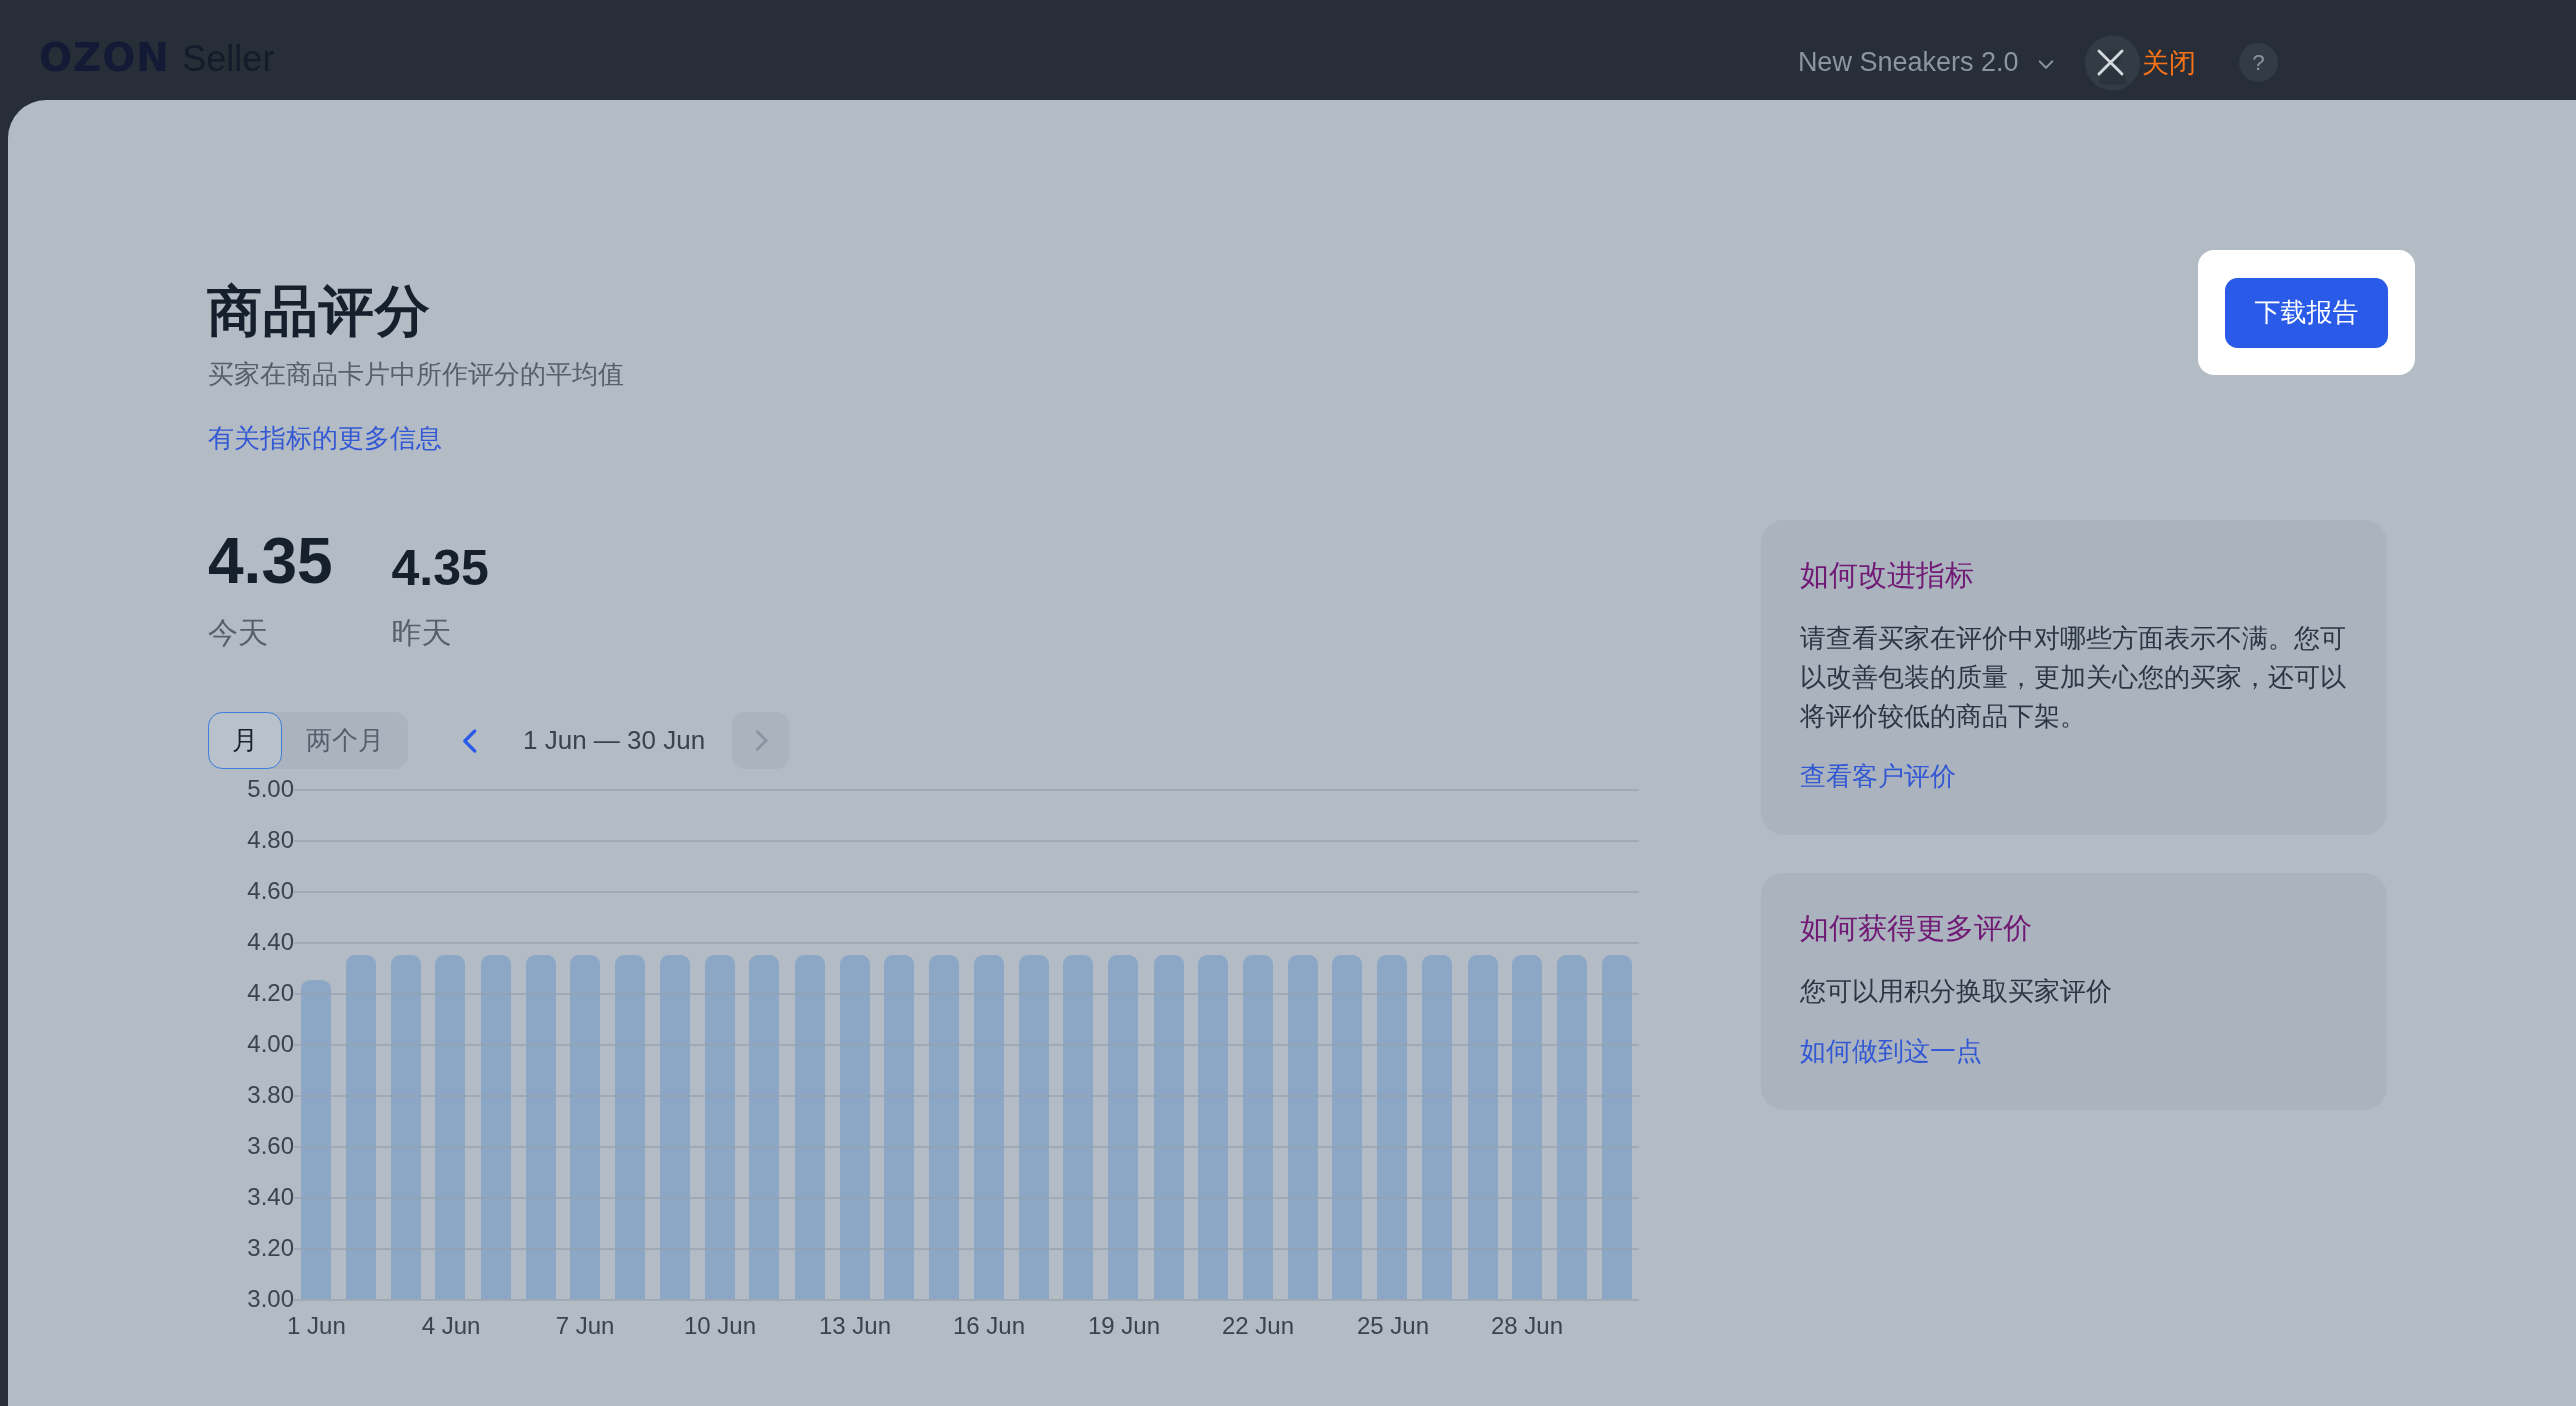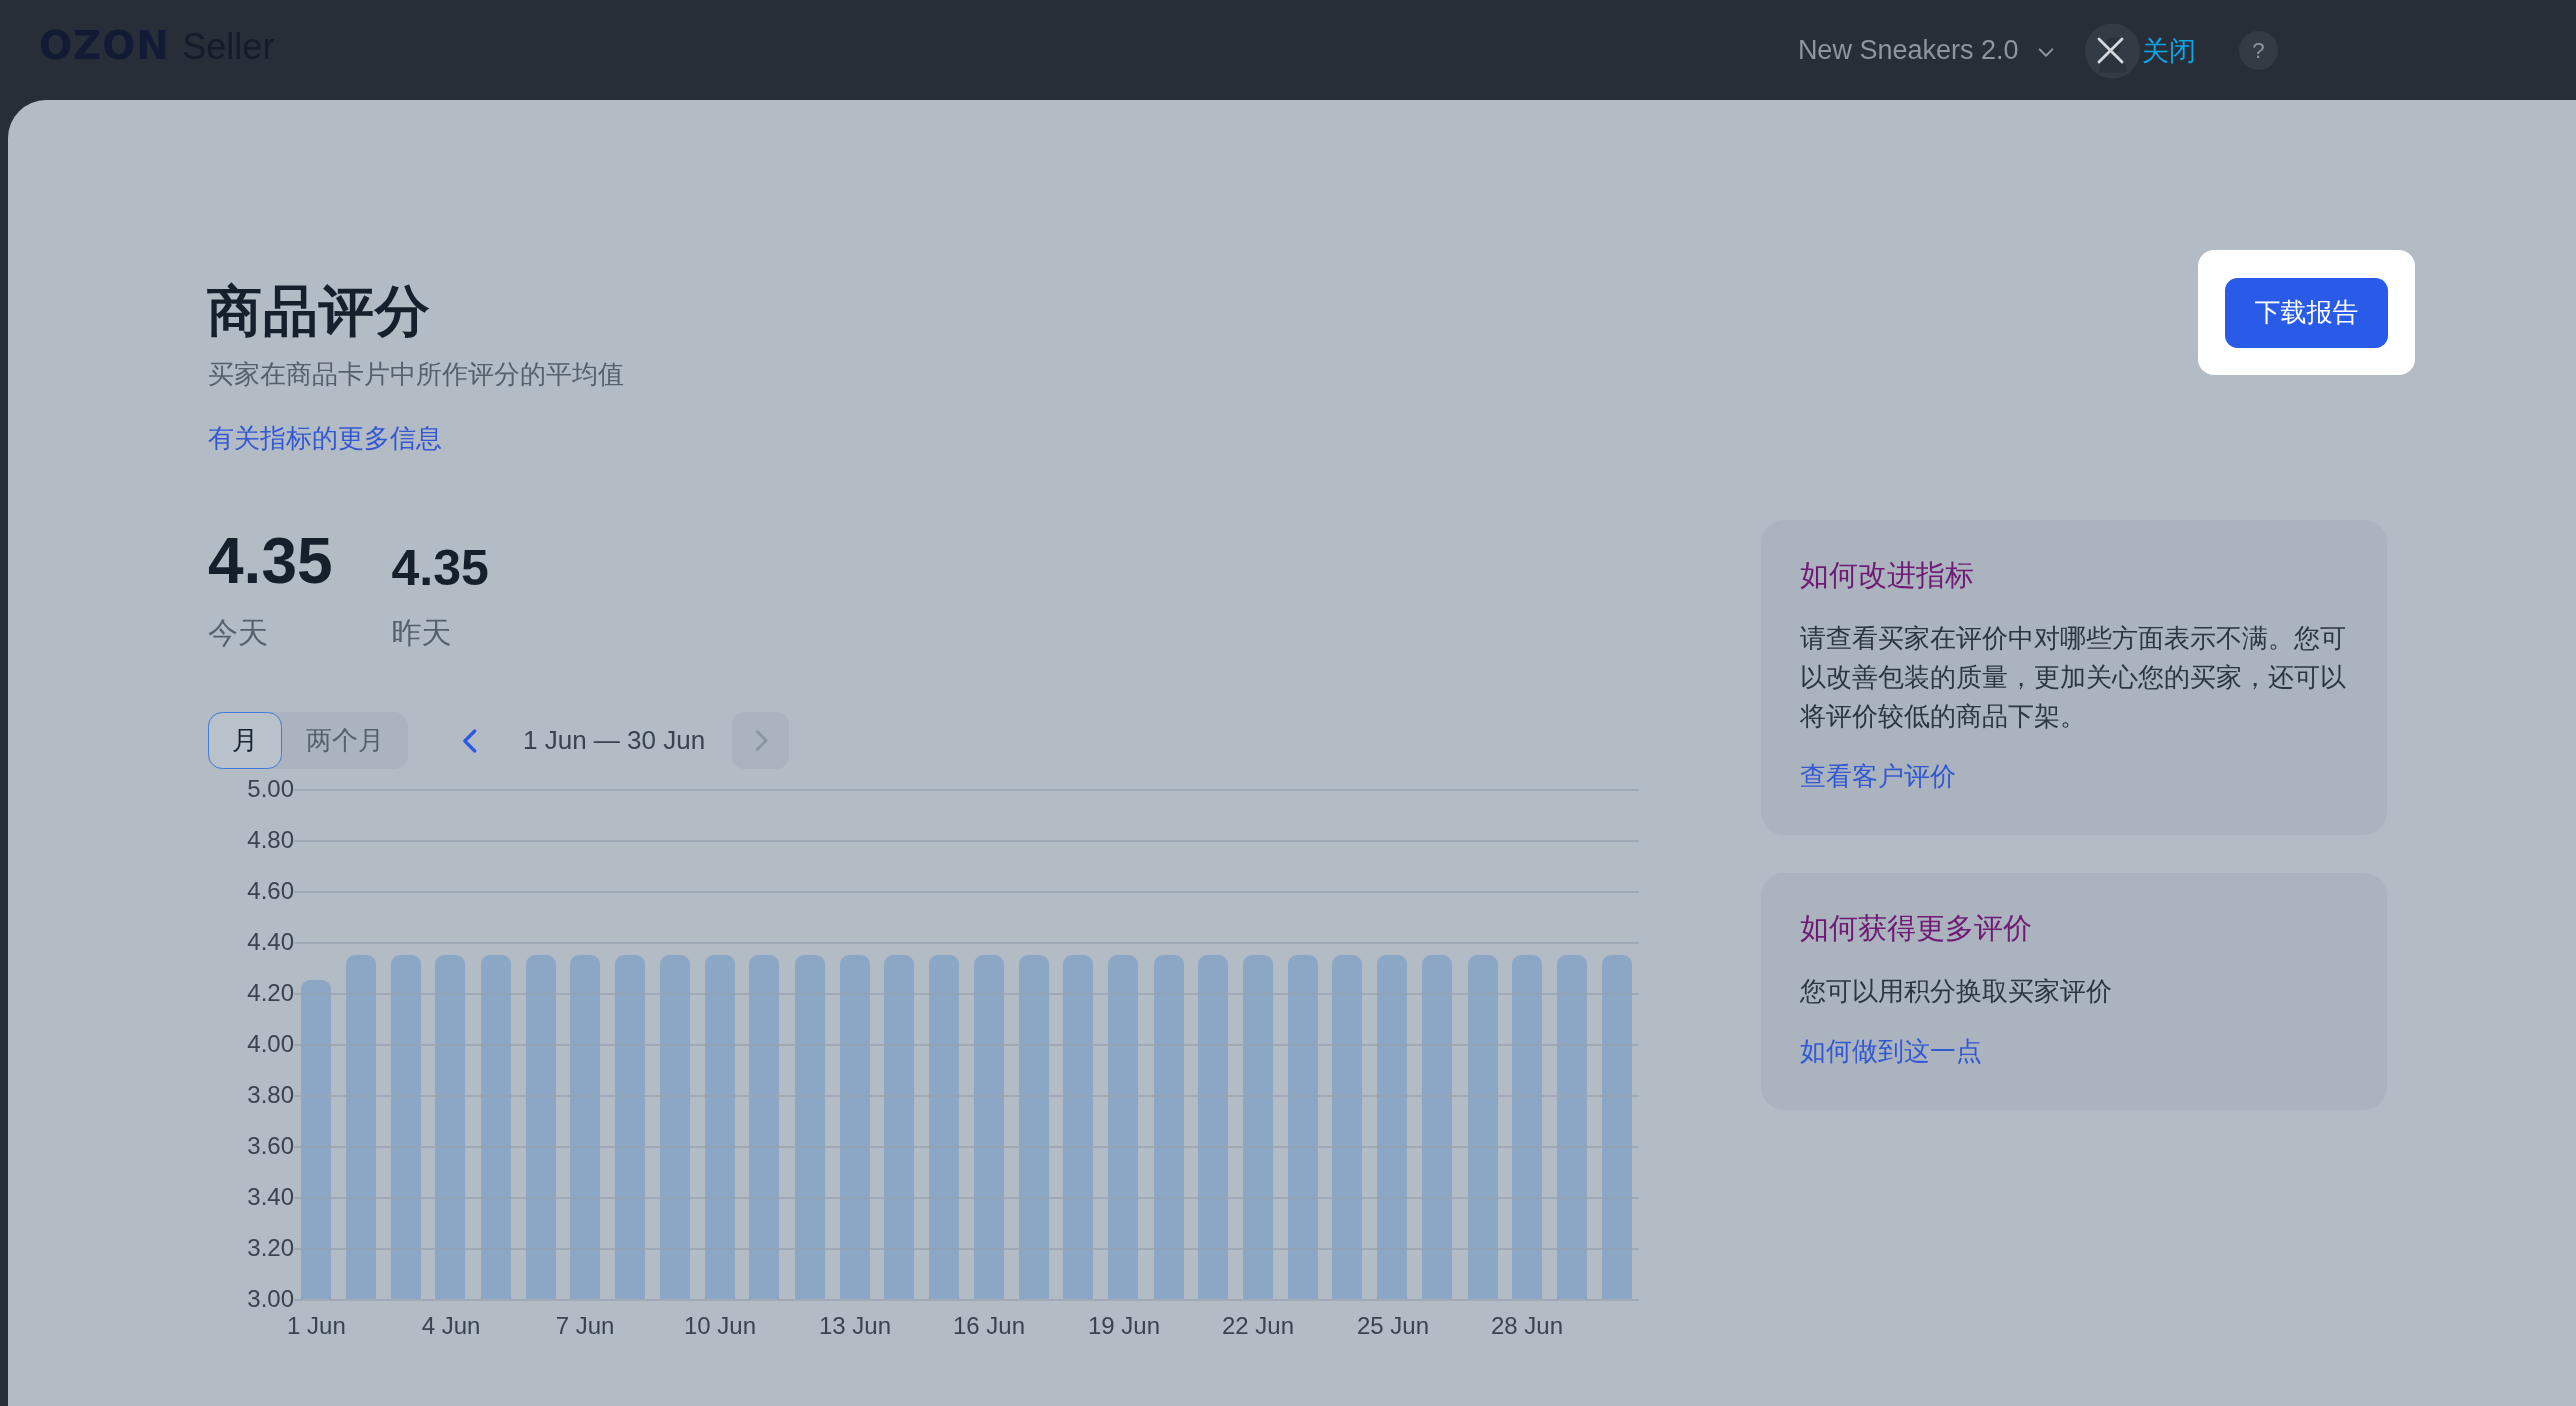--- a/index.html
+++ b/index.html
@@ -4,21 +4,21 @@
 <style>
   * { margin:0; padding:0; box-sizing:border-box; }
   html,body { width:2576px; height:1406px; overflow:hidden; }
   body {
     font-family:"Liberation Sans","DejaVu Sans",sans-serif;
     background:#272E37;
   }
 
   
   .header{
-    position:absolute; top:0; left:0; width:2312px; height:101px;
+    position:absolute; top:12px; left:0; width:2312px; height:101px;
     background:#272E37;
     display:flex; align-items:center;
   }
   .logo{
     position:absolute; left:39px; top:23px;
     display:flex; align-items:baseline; gap:12.5px;
   }
   .logo-ozon{
     font-size:39px; font-weight:bold; letter-spacing:0.9px;
     color:#121A35; font-family:"DejaVu Sans",sans-serif;
@@ -46,21 +46,21 @@
   }
   .avatar::before{
     content:""; position:absolute; left:50%; top:14.3px; transform:translateX(-50%);
     width:16px;height:16px;border-radius:50%;background:#2B333C;
   }
   .avatar::after{
     content:""; position:absolute; left:50%; top:33px; transform:translateX(-50%);
     width:27px;height:16px;border-radius:13.4px 13.4px 0 0;background:#2B333C;
   }
   .close-x{ position:relative; z-index:2; width:39px; height:39px; }
-  .close-label{ position:relative; z-index:2; color:#0ea5e9; font-size:27px;font-family:Liberation Mono, monospace;}
+  .close-label{ position:relative; z-index:2; color:#f97316; font-size:27px;font-family:Liberation Mono, monospace;}
   .help-btn{
     width:39px;height:39px;border-radius:50%;
     background:#333B45; color:#8D959E; font-size:22.4px;
     display:flex;align-items:center;justify-content:center;cursor:pointer;
   }
 
   
   .panel{
     position:absolute; top:100px; left:8px; width:2576px; height:1306px;
     background:#B3BBC5;

